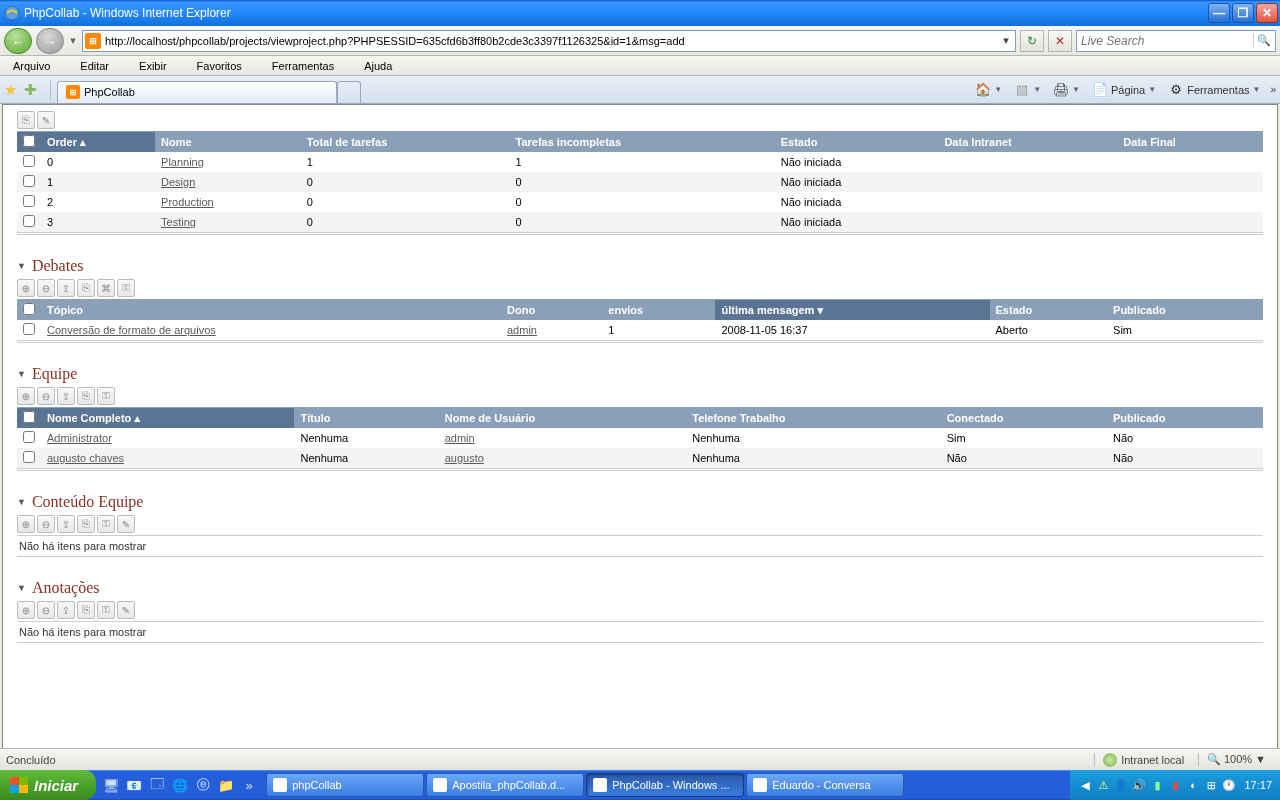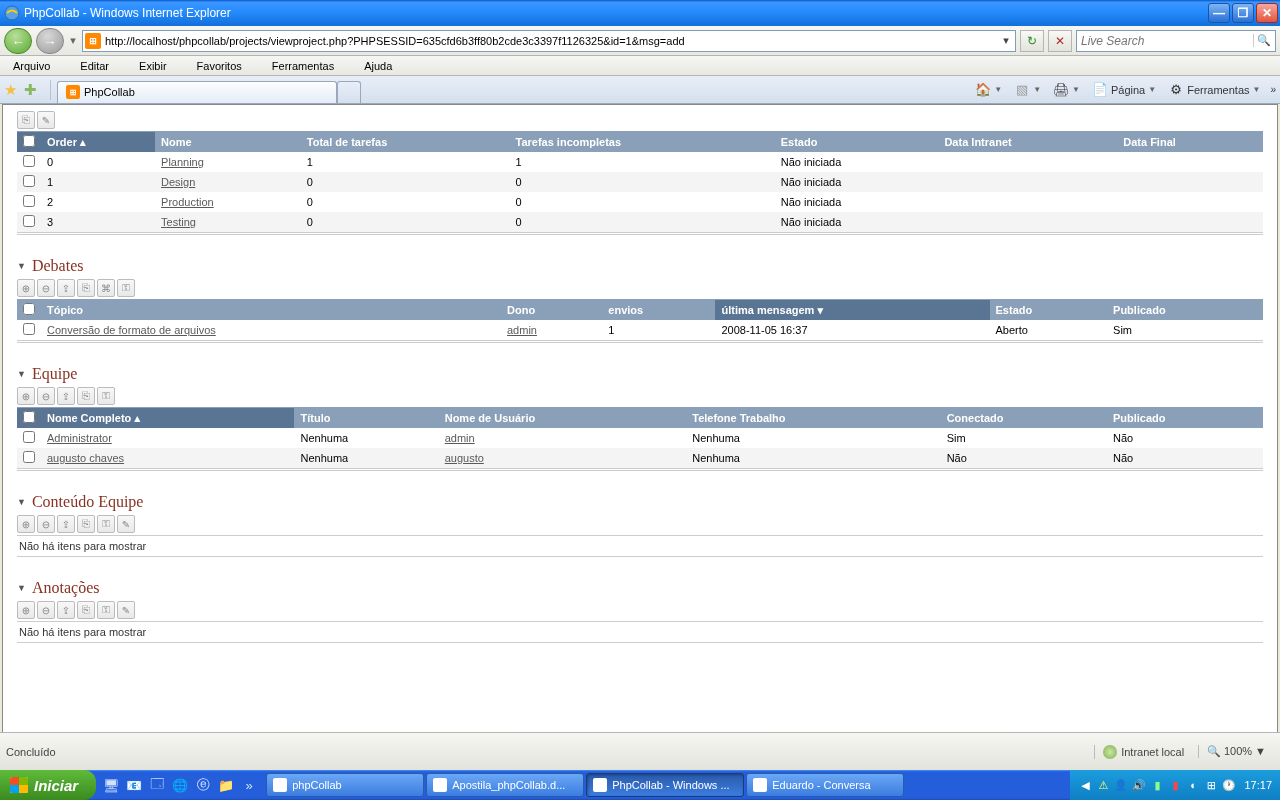--- a/index.html
+++ b/index.html
@@ -64,21 +64,21 @@
 .gridwrap { border-top: 1px solid #8a9fb8; border-bottom: 1px solid #ccc; }
 .post-line { border-top: 1px solid #ccc; margin-top: 1px; }
 
 .section-hdr { display: flex; align-items: center; gap: 6px; margin-top: 22px; margin-bottom: 2px; }
 .section-hdr .tw { color: #555; font-size: 9px; }
 .section-hdr h3 { font-family: Georgia, serif; color: #883322; font-size: 16px; font-weight: normal; }
 
 .noitems { font-size: 11px; color: #333; padding: 4px 2px; border-top:1px solid #ccc; border-bottom:1px solid #ccc; }
 
 
-.statusbar { height: 38px; background: linear-gradient(#f6f7f2,#e3e3dc); border-top: 1px solid #b5b5b5; display: flex; align-items: center; padding: 0 6px; font-size: 11px; color: #444; position: absolute; bottom: 30px; left:0; right:0; }
+.statusbar { height: 22px; background: linear-gradient(#f6f7f2,#e3e3dc); border-top: 1px solid #b5b5b5; display: flex; align-items: center; padding: 0 6px; font-size: 11px; color: #444; position: absolute; bottom: 30px; left:0; right:0; }
 .statusbar .right { margin-left: auto; display: flex; align-items: flex-start; gap: 6px; }
 .statusbar .zone { display: flex; align-items: center; gap: 4px; border-left: 1px solid #bbb; padding: 0 8px; }
 .statusbar .zico { width: 14px; height: 14px; background: radial-gradient(#cde6a8,#7ab048); border-radius: 50%; }
 .statusbar .zoom { border-left: 1px solid #bbb; padding: 0 8px; }
 
 
 .taskbar { position: absolute; bottom: 0; left: 0; right: 0; height: 30px; background: linear-gradient(#3d95ff,#245edb 6%,#245edb 94%,#1a4ab8); display: flex; align-items: center; }
 .startbtn { height: 30px; padding: 0 18px 0 10px; background: linear-gradient(#5fbb3a,#3a8a1f); border-radius: 0 12px 12px 0; display: flex; align-items: center; gap: 6px; color: #fff; font-style: italic; font-weight: bold; font-size: 15px; }
 .startbtn .flag { width: 18px; height: 16px; background: #fff; border-radius: 2px; display: grid; grid-template: 1fr 1fr / 1fr 1fr; overflow: hidden; }
 .startbtn .flag span:nth-child(1){background:#f25022;} .startbtn .flag span:nth-child(2){background:#7fba00;} .startbtn .flag span:nth-child(3){background:#00a4ef;} .startbtn .flag span:nth-child(4){background:#ffb900;}

